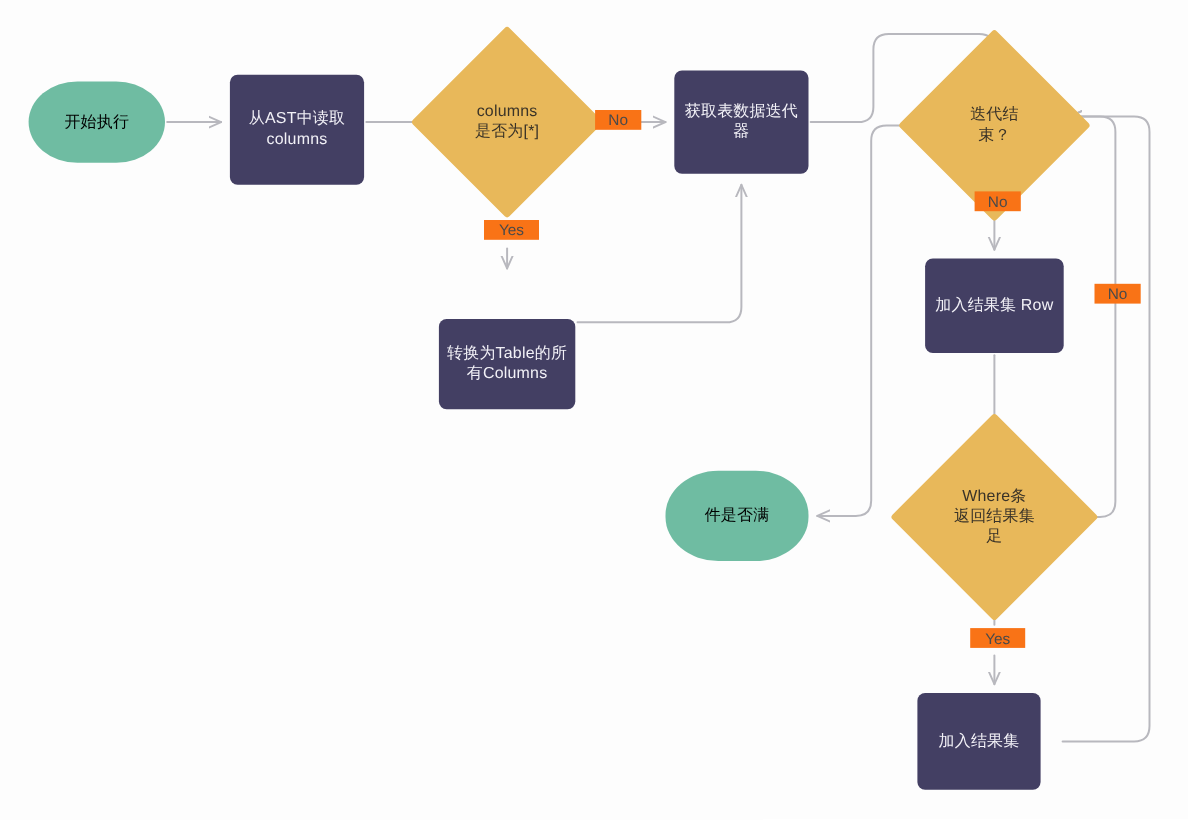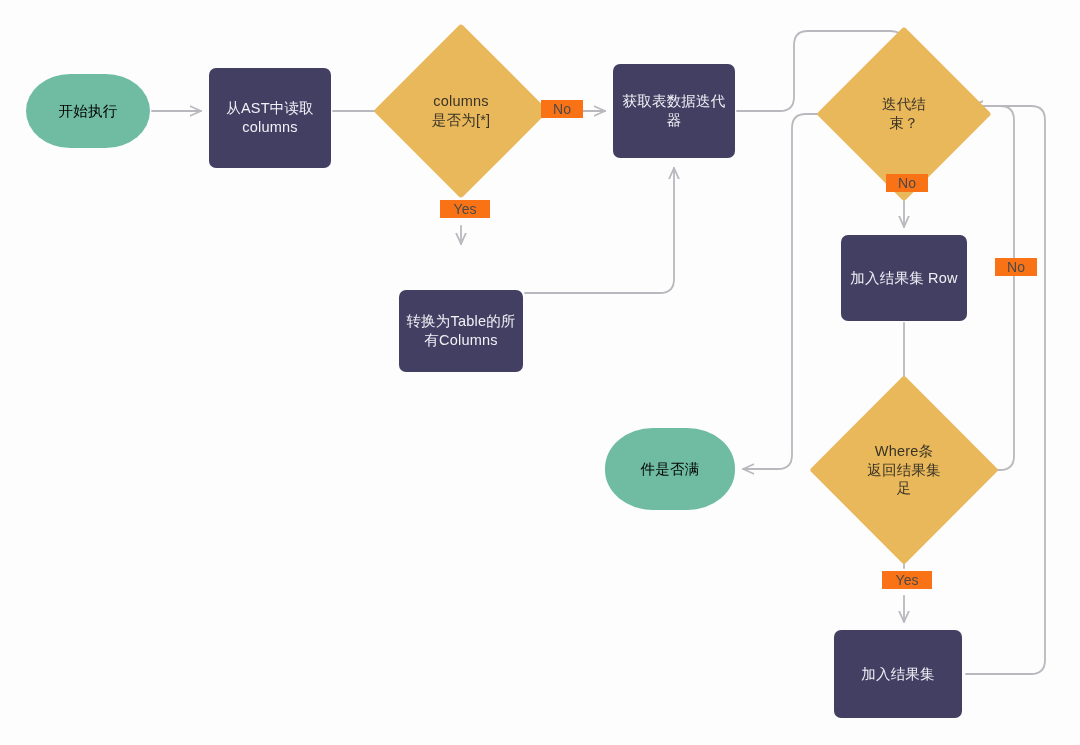--- a/index.html
+++ b/index.html
@@ -170,21 +170,21 @@
     <span class="node-label">加入结果集 Row</span>
   </div>
 
   <div class="node decision" style="left:837px; top:403px; width:134px; height:134px;">
     <span class="diamond-shape"></span>
     <span class="node-label">Where条
 返回结果集
 足</span>
   </div>
 
-  <div class="node process" style="left:834px; top:630px; width:128px; height:88px;">
+  <div class="node process" style="left:834px; top:630px; width:112px; height:88px;">
     <span class="node-label">加入结果集</span>
   </div>
 
   <div class="node terminal" style="left:605px; top:428px; width:130px; height:82px;">
     <span class="node-label">件是否满</span>
   </div>
 
   <div class="edge-label" style="left:541px; top:100px; width:34px;">No</div>
 
   <div class="edge-label" style="left:440px; top:200px; width:42px;">Yes</div>

